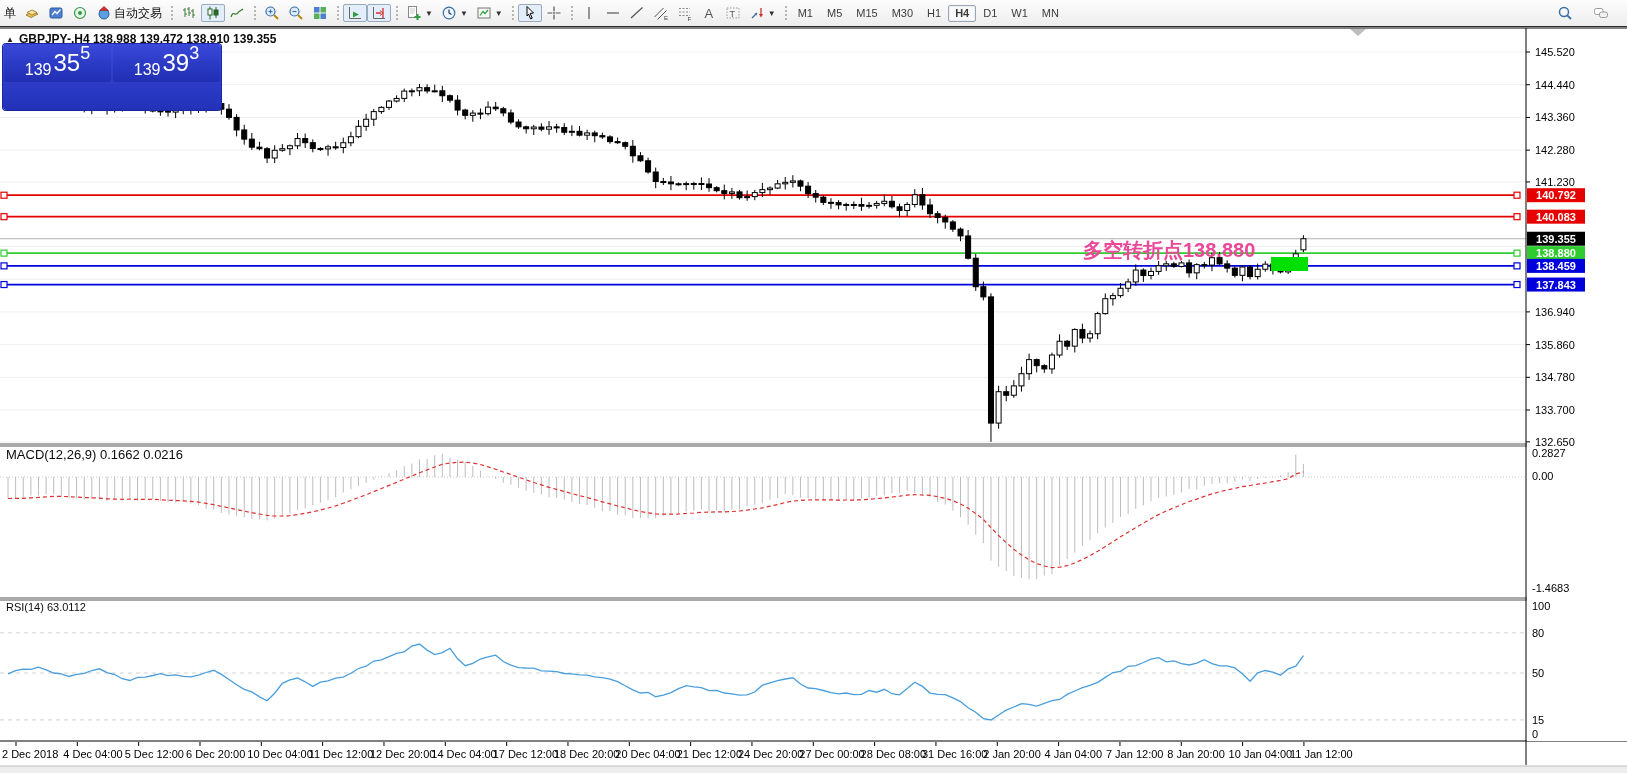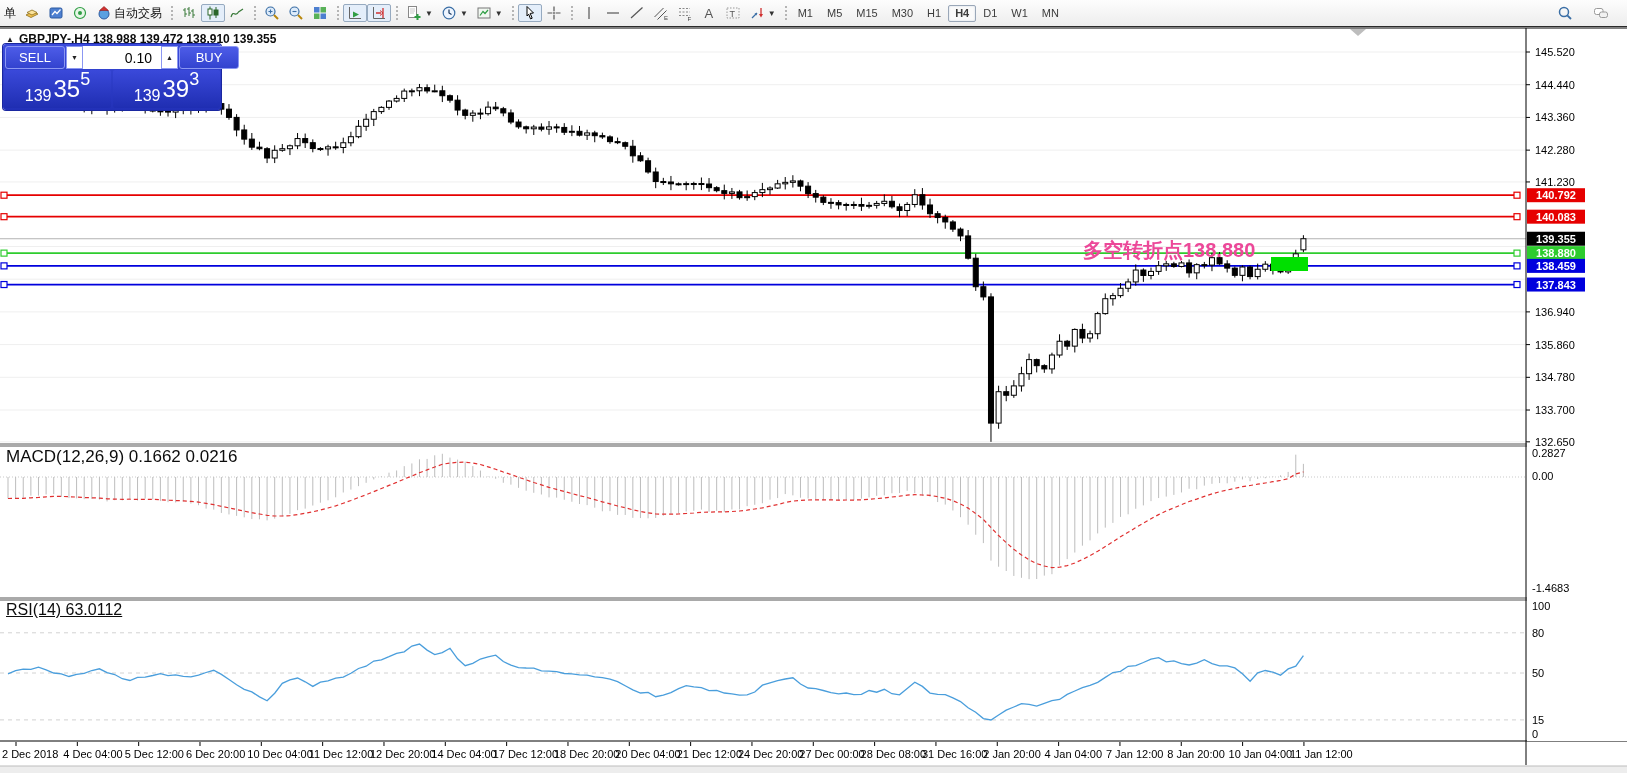--- a/index.html
+++ b/index.html
@@ -18,22 +18,22 @@
   .tb-label{font-size:12px;color:#111;white-space:nowrap;}
   .tb-dd{font-size:8px;color:#333;margin-left:1px;}
   .tf-btn{font-size:11px;color:#3c3c3c;padding:2px 6px;border:1px solid transparent;border-radius:2px;height:17px;
     box-sizing:border-box;display:flex;align-items:center;text-align:right;}
   .tf-btn.active{border:1px solid #9aa7b8;background:#fafafa;box-shadow:inset 0 0 2px #cfd8e4;font-weight:bold;}
   #tb-right{margin-left:auto;display:flex;align-items:center;gap:12px;padding-right:8px;}
   
   #chart-title{position:absolute;left:6px;top:32px;font-size:12px;font-weight:700;color:#0c0c0c;z-index:6;
     display:flex;align-items:center;gap:5px;}
   #chart-title .tri{font-size:8px;color:#222;}
-  #macd-label{position:absolute;left:6px;top:447px;font-size:17px;color:#0c0c0c;z-index:6;}
-  #rsi-label{position:absolute;left:6px;top:601px;font-size:16px;color:#0c0c0c;z-index:6;text-decoration:underline;}
+  #macd-label{position:absolute;left:6px;top:447px;font-size:13px;color:#0c0c0c;z-index:6;}
+  #rsi-label{position:absolute;left:6px;top:601px;font-size:11px;color:#0c0c0c;z-index:6;}
   #annotation{position:absolute;left:1083px;top:237px;font-size:20px;font-weight:700;z-index:6;
     white-space:nowrap;letter-spacing:0px;}
   
   #trade-panel{position:absolute;left:3px;top:44px;width:218px;height:66px;z-index:7;
     background:linear-gradient(#3c4cdc,#2231b8);border-radius:3px;box-shadow:0 0 0 1px #1a27a0;}
   #tp-row1{display:flex;align-items:stretch;height:26px;padding:1px 1px 0 1px;box-sizing:border-box;gap:0;}
   .tp-btn{flex:0 0 58px;display:flex;align-items:center;justify-content:center;color:#fff;font-size:13px;
     background:linear-gradient(#4d5ce8,#3343cf);border:1px solid #8b97f2;border-radius:3px;margin:1px;}
   .tp-spin{flex:0 0 15px;background:#fff;border:1px solid #8b97f2;display:flex;align-items:center;justify-content:center;
     font-size:7px;color:#222;margin:1px 0;}
@@ -925,27 +925,20 @@
         </div>
       </div>
     </div>
 
 <div id="chart-title">
   <span class="tri">▲</span>
   <span>GBPJPY-,H4  138.988 139.472 138.910 139.355</span>
 </div>
 
 <div id="trade-panel">
-  <div id="tp-row1">
-    <div class="tp-btn">SELL</div>
-    <div class="tp-spin">▼</div>
-    <input id="tp-volume" value="0.10" style="">
-    <div class="tp-spin">▲</div>
-    <div class="tp-btn">BUY</div>
-  </div>
   <div id="tp-row2">
     <div class="tp-price">
       <span class="sm">139</span>
       <span class="big">35</span>
       <span class="sup">5</span>
     </div>
     <div class="tp-price">
       <span class="sm">139</span>
       <span class="big">39</span>
       <span class="sup">3</span>

